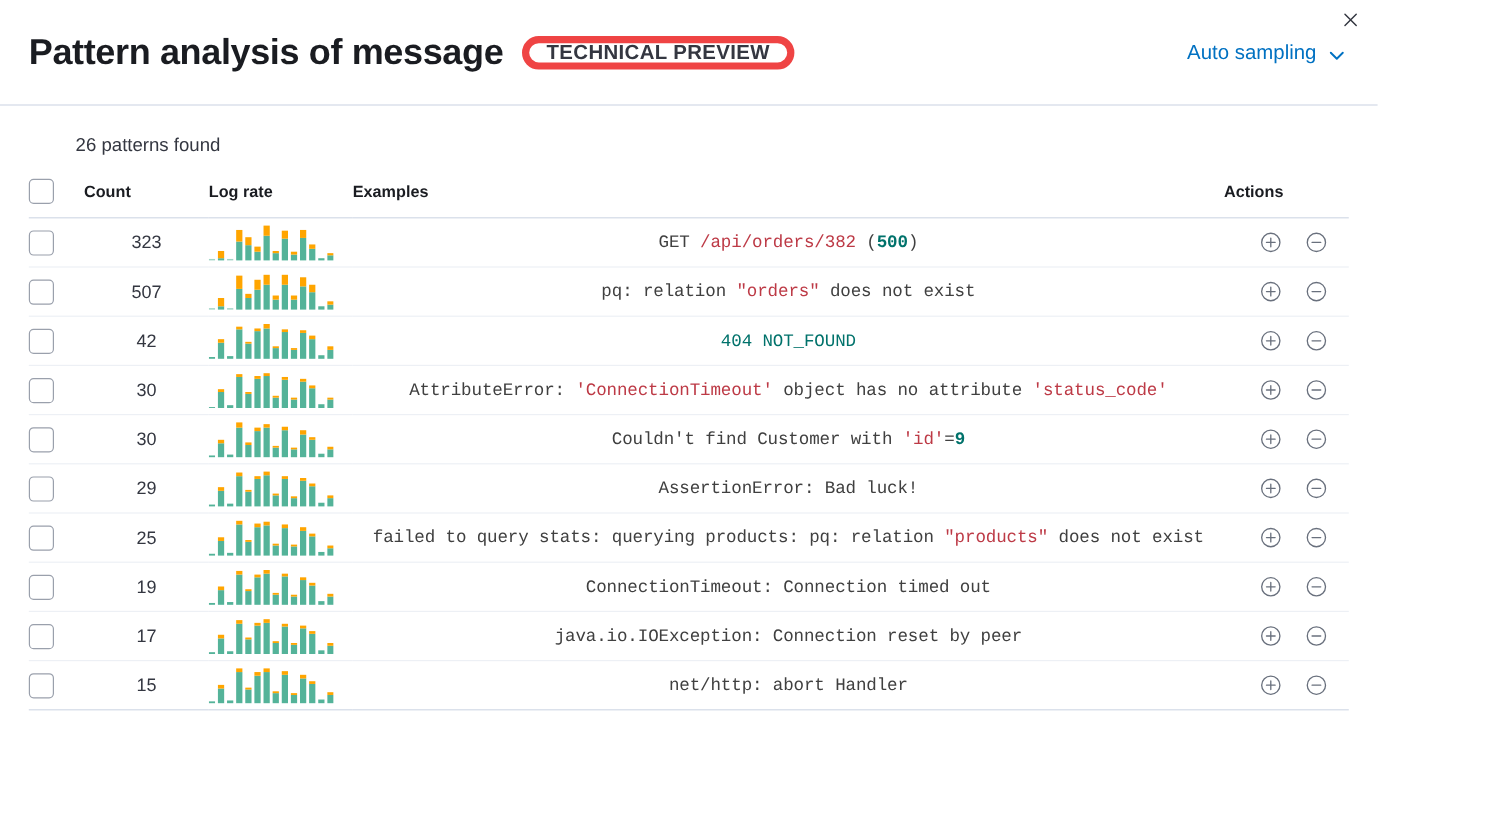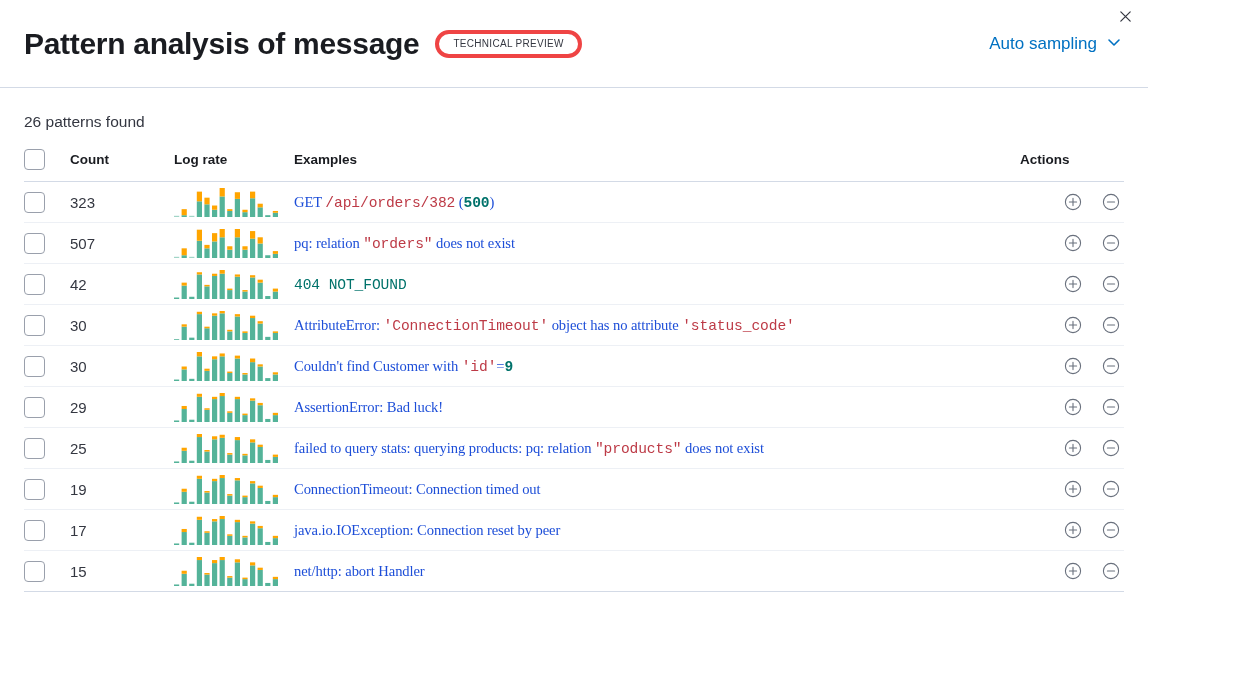--- a/index.html
+++ b/index.html
@@ -29,33 +29,33 @@
     letter-spacing: -0.3px;
     color: #1a1c21;
     white-space: nowrap;
   }
   .badge {
     margin-left: 16px;
     display: inline-flex;
     align-items: center;
     height: 28px;
     padding: 0 14px;
-    border: 4px solid #ef4444;
+    border: 6px solid #ef4444;
     border-radius: 14px;
-    font-size: 10px;
-    font-weight: 400;
+    font-size: 17px;
+    font-weight: 700;
     letter-spacing: 0.3px;
     color: #343741;
     background: #fff;
     white-space: nowrap;
   }
   .header-right {
     margin-left: auto;
     display: flex;
-    align-items: flex-start;
+    align-items: flex-end;
     gap: 9px;
     color: #0071C2;
     font-size: 17px;
     cursor: pointer;
     padding-right: 2px;
   }
   .chev-down {
     width: 16px; height: 16px;
     display: inline-block;
   }
@@ -67,20 +67,21 @@
     cursor: pointer;
     color: #343741;
   }
 
   
   .body { padding: 0 24px; }
   .patterns-found {
     font-size: 15.5px;
     color: #343741;
     padding: 25px 0 18px 0;
+    margin-left: 39px;
   }
 
   table.patterns {
     width: 100%;
     border-collapse: collapse;
     table-layout: fixed;
   }
   table.patterns th {
     text-align: left;
     font-size: 13.5px;
@@ -89,20 +90,21 @@
     padding: 0 0 11px 0;
     border-bottom: 1px solid #D3DAE6;
     vertical-align: middle;
     margin-top: 14px;
   }
   table.patterns td {
     padding: 0;
     border-bottom: 1px solid #EDF0F5;
     height: 41px;
     vertical-align: middle;
+    text-align: center;
   }
   tr.pattern-row:last-child td { border-bottom: 1px solid #D3DAE6; }
 
   .col-check { width: 46px; }
   .col-count { width: 104px; }
   .col-rate  { width: 120px; }
   .col-ex    { width: auto; }
   .col-act   { width: 104px; }
 
   .chk {
@@ -126,21 +128,21 @@
   
   .ex {
     font-family: "Liberation Mono", monospace;
     font-size: 14.6px;
     color: #765B96;
     white-space: nowrap;
     letter-spacing: -0.1px;
   }
   .ex .t-str  { color: #BD3A46; }
   .ex .t-num  { color: #00726B; font-weight: 700; }
-  .ex .t-kw   { color: #1d4ed8; font-family: Liberation Serif, serif; }
+  .ex .t-kw   { color: #404040; }
   .ex .t-grn  { color: #00726B; }
 
   
   .actions-cell { text-align: right; white-space: nowrap; padding-right: 4px; }
   .act-btn {
     display: inline-flex;
     align-items: center; justify-content: center;
     width: 26px; height: 26px;
     margin-left: 12px;
     cursor: pointer;

